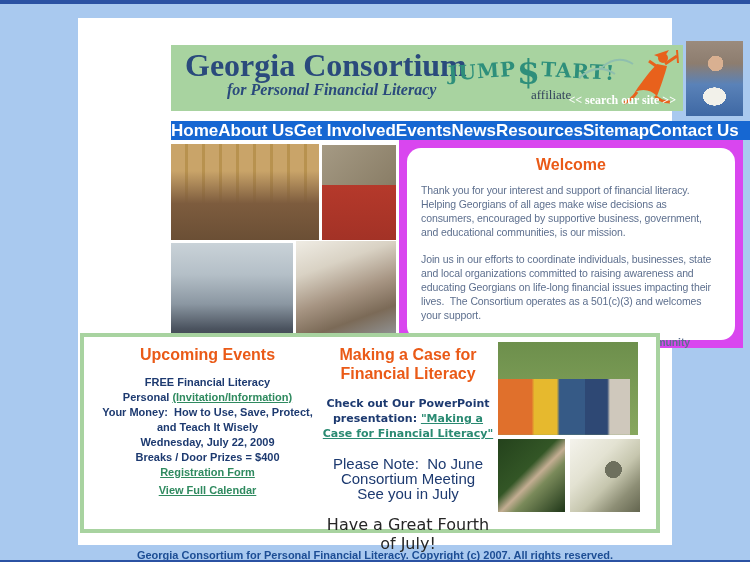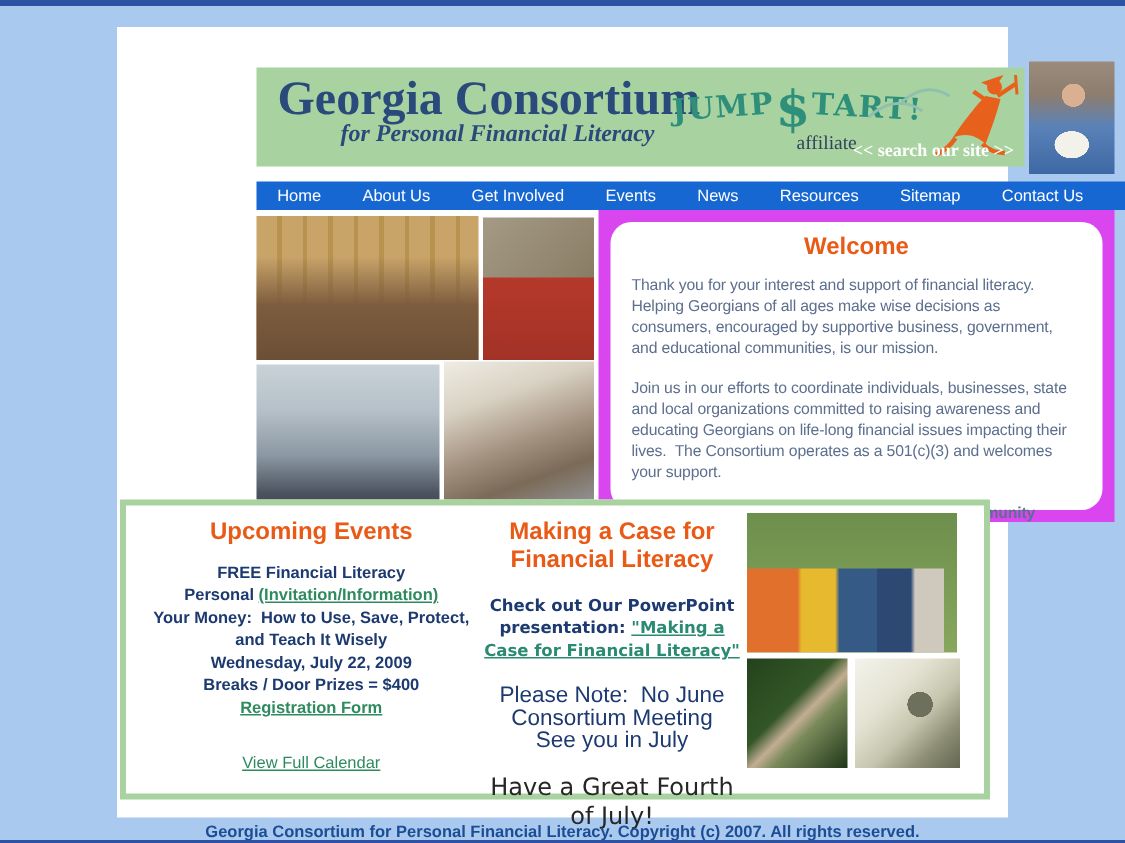--- a/index.html
+++ b/index.html
@@ -28,21 +28,21 @@
   .boy-photo{position:absolute;left:608px;top:23px;width:57px;height:75px;
      background:
        radial-gradient(ellipse 19px 15px at 50% 74%, #f2f1ea 60%, rgba(0,0,0,0) 61%),
        radial-gradient(circle 11px at 52% 30%, #d9b091 70%, rgba(0,0,0,0) 71%),
        linear-gradient(180deg,#9b8b7d 0%,#8d7d6f 30%,#5a82b8 58%,#3e68a4 100%);}
 
   
   .navbar{position:absolute;left:93px;top:103px;width:565px;height:19px;background:#1667d2;
           display:flex;align-items:center;justify-content:space-around;padding-right:70px;
           box-sizing:content-box;}
-  .nav-item{color:#ffffff;font-size:11px;font-weight:normal;cursor:pointer;white-space:nowrap;}
+  .nav-item{color:#ffffff;font-size:17px;font-weight:bold;cursor:pointer;white-space:nowrap;}
 
   
   .collage{position:absolute;left:93px;top:125px;width:225px;height:205px;}
   .collage .ph{position:absolute;}
   .ph-family{left:0;top:1px;width:148px;height:96px;
      background:
        linear-gradient(0deg,#6b4f35 0%,#7d5c3e 38%,rgba(0,0,0,0) 72%),
        repeating-linear-gradient(90deg,#c9a469 0 14px,#b8924f 14px 17px);}
   .ph-man{left:151px;top:2px;width:74px;height:95px;
      background:
@@ -60,21 +60,21 @@
   .welcome-card p{margin:0 0 13px;font-size:10.5px;line-height:14px;color:#5d6f8e;letter-spacing:-0.1px;}
   .welcome-card b{font-weight:bold;}
 
   
   .bottom-box{position:absolute;left:80px;top:333px;width:580px;height:200px;background:#ffffff;
               border:4px solid #a8d3a0;box-sizing:border-box;}
   .col-events{position:absolute;left:16px;top:8px;width:215px;text-align:center;}
   .col-events h3,.col-case h3{margin:0;font-size:16px;color:#ea5a17;line-height:19px;}
   .evt-lines{margin-top:11px;font-size:11px;font-weight:bold;color:#1d3a70;line-height:15px;}
   .green-link{color:#2f8a5f;text-decoration:underline;cursor:pointer;}
-  .cal-link{display:inline-block;margin-top:23px;font-size:11px;font-weight:normal;}
+  .cal-link{display:inline-block;margin-top:4px;font-size:11px;font-weight:bold;}
 
   .col-case{position:absolute;left:234px;top:8px;width:180px;text-align:center;}
   .check-block{margin-top:13px;font-family:"DejaVu Sans",sans-serif;font-size:11px;font-weight:bold;
                color:#1d3a70;line-height:15px;}
   .check-block .green-link{color:#2a8a72;}
   .note-block{margin-top:15px;font-size:15px;font-weight:normal;color:#1d3a70;line-height:15px;}
   .july-block{margin-top:14px;font-family:"DejaVu Sans",sans-serif;font-size:16px;color:#262626;
               line-height:19px;}
 
   .col-photos{position:absolute;left:414px;top:3px;width:158px;height:186px;}

